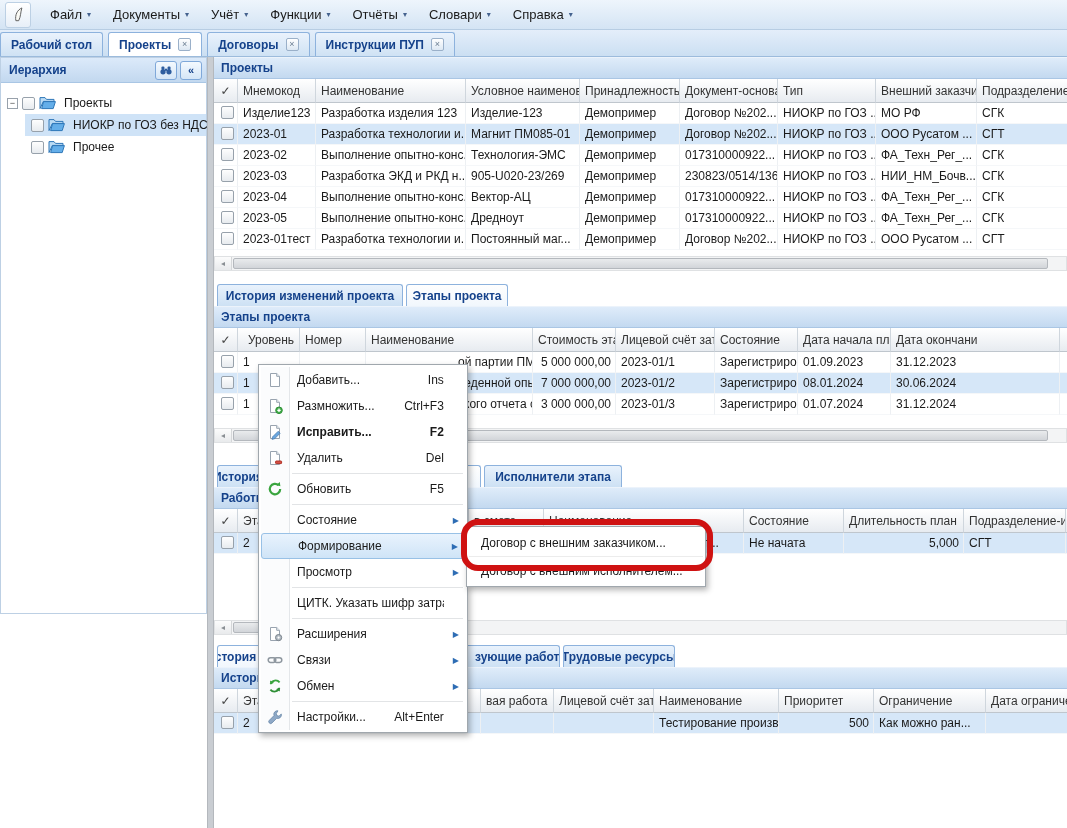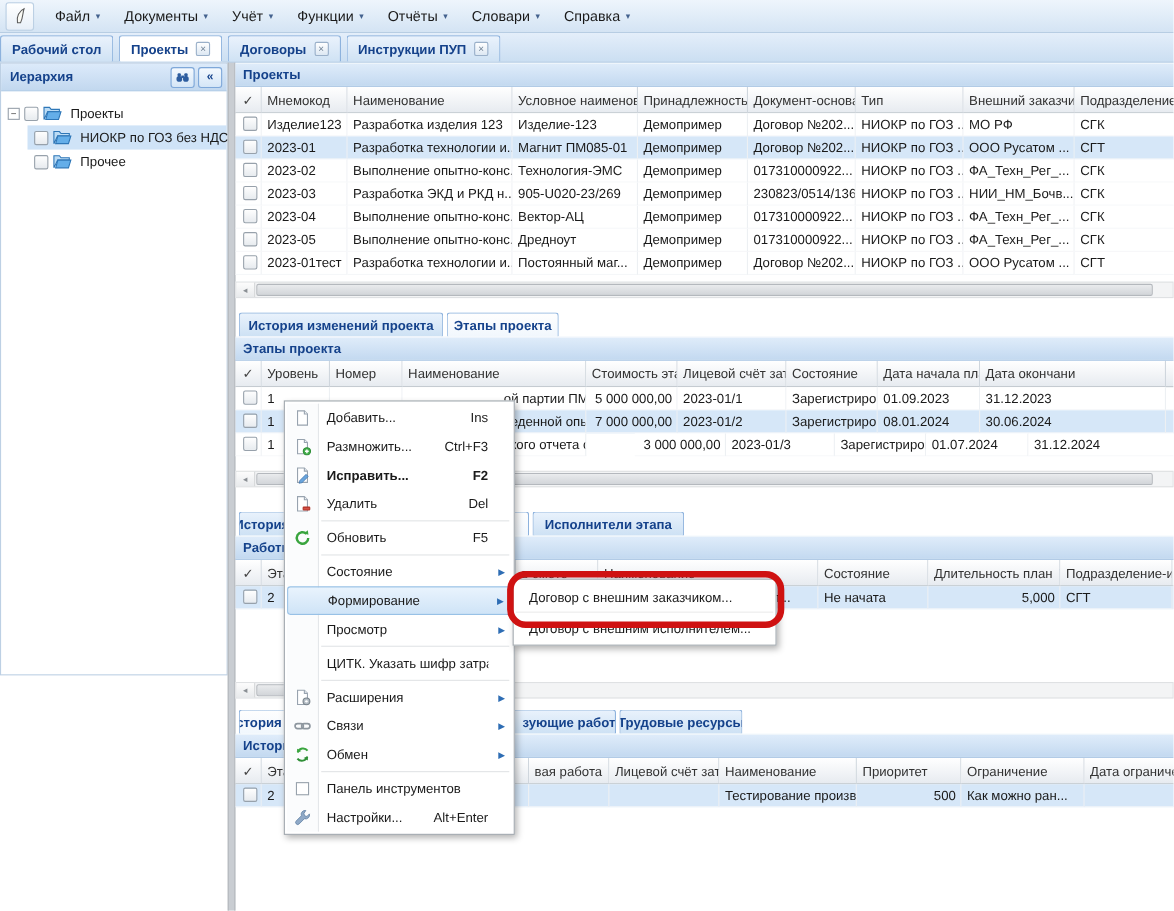--- a/index.html
+++ b/index.html
@@ -371,21 +371,21 @@
     <div class="stab active" style="width: 102px;">
       <span>Этапы проекта</span>
     </div>
   </div>
 <div class="panel-hdr" style="top:306px">
   <span>Этапы проекта</span>
 </div>
 <div class="tbl" style="top:328px">
     <div class="trh">
       <div class="th chk" style="width: 24px;">✓</div>
-      <div class="th" style="width: 62px;">
+      <div class="th" style="width: 62px; justify-content: center;">
         <span>Уровень</span>
       </div>
       <div class="th" style="width: 66px;">
         <span>Номер</span>
       </div>
       <div class="th" style="width: 167px;">
         <span>Наименование</span>
       </div>
       <div class="th" style="width: 83px;">
         <span>Стоимость этапа</span>
@@ -432,21 +432,21 @@
       <div class="td" style="width: 169px;">30.06.2024</div>
       <div class="td fill"></div>
     </div>
     <div class="tr">
       <div class="td" style="width: 24px;">
         <div class="cb"></div>
       </div>
       <div class="td" style="width: 62px;">1</div>
       <div class="td" style="width: 66px;"></div>
       <div class="td" style="width: 167px; padding-left: 92px;">ского отчета с ...</div>
-      <div class="td" style="width: 83px; text-align: right; margin-left: 44px;">3 000 000,00</div>
+      <div class="td" style="width: 83px; text-align: right;">3 000 000,00</div>
       <div class="td" style="width: 99px;">2023-01/3</div>
       <div class="td" style="width: 83px;">Зарегистрирован</div>
       <div class="td" style="width: 93px;">01.07.2024</div>
       <div class="td" style="width: 169px;">31.12.2024</div>
       <div class="td fill"></div>
     </div>
   </div>
 <div class="hscroll" style="top:428px">
   <span class="sb-btn">◂</span>
   <span class="sb-thumb" style="width:815px"></span>
@@ -715,30 +715,20 @@
           <path d="M13 13.4l-.4-3.8-3.6 1.6z" fill="#2f8f37"></path>
         </svg>
       </span>
       <span class="mi-label">Обмен</span>
       <span class="mi-short"></span>
       <span class="mi-arrow show">▶</span>
     </div>
 
     <div class="mi-sep"></div>
 
-    <div class="mi">
-      <span class="mi-ico">
-        <svg viewBox="0 0 16 16">
-          <rect x="2.5" y="2.5" width="11" height="11" fill="#fff" stroke="#98a2ac"></rect>
-        </svg>
-      </span>
-      <span class="mi-label">Панель инструментов</span>
-      <span class="mi-short"></span>
-      <span class="mi-arrow">▶</span>
-    </div>
 
     <div class="mi">
       <span class="mi-ico">
         <svg viewBox="0 0 16 16">
           <path d="M11 1.8a3.6 3.6 0 0 0-4 4.8L2.3 11.3a1.9 1.9 0 1 0 2.7 2.7L9.7 9.3a3.6 3.6 0 0 0 4.6-4.4L12 7.2l-2.1-.6-.6-2.1z" fill="#8fa9c7" stroke="#5f7fa3" stroke-width=".7"></path>
         </svg>
       </span>
       <span class="mi-label">Настройки...</span>
       <span class="mi-short">Alt+Enter</span>
       <span class="mi-arrow">▶</span>

